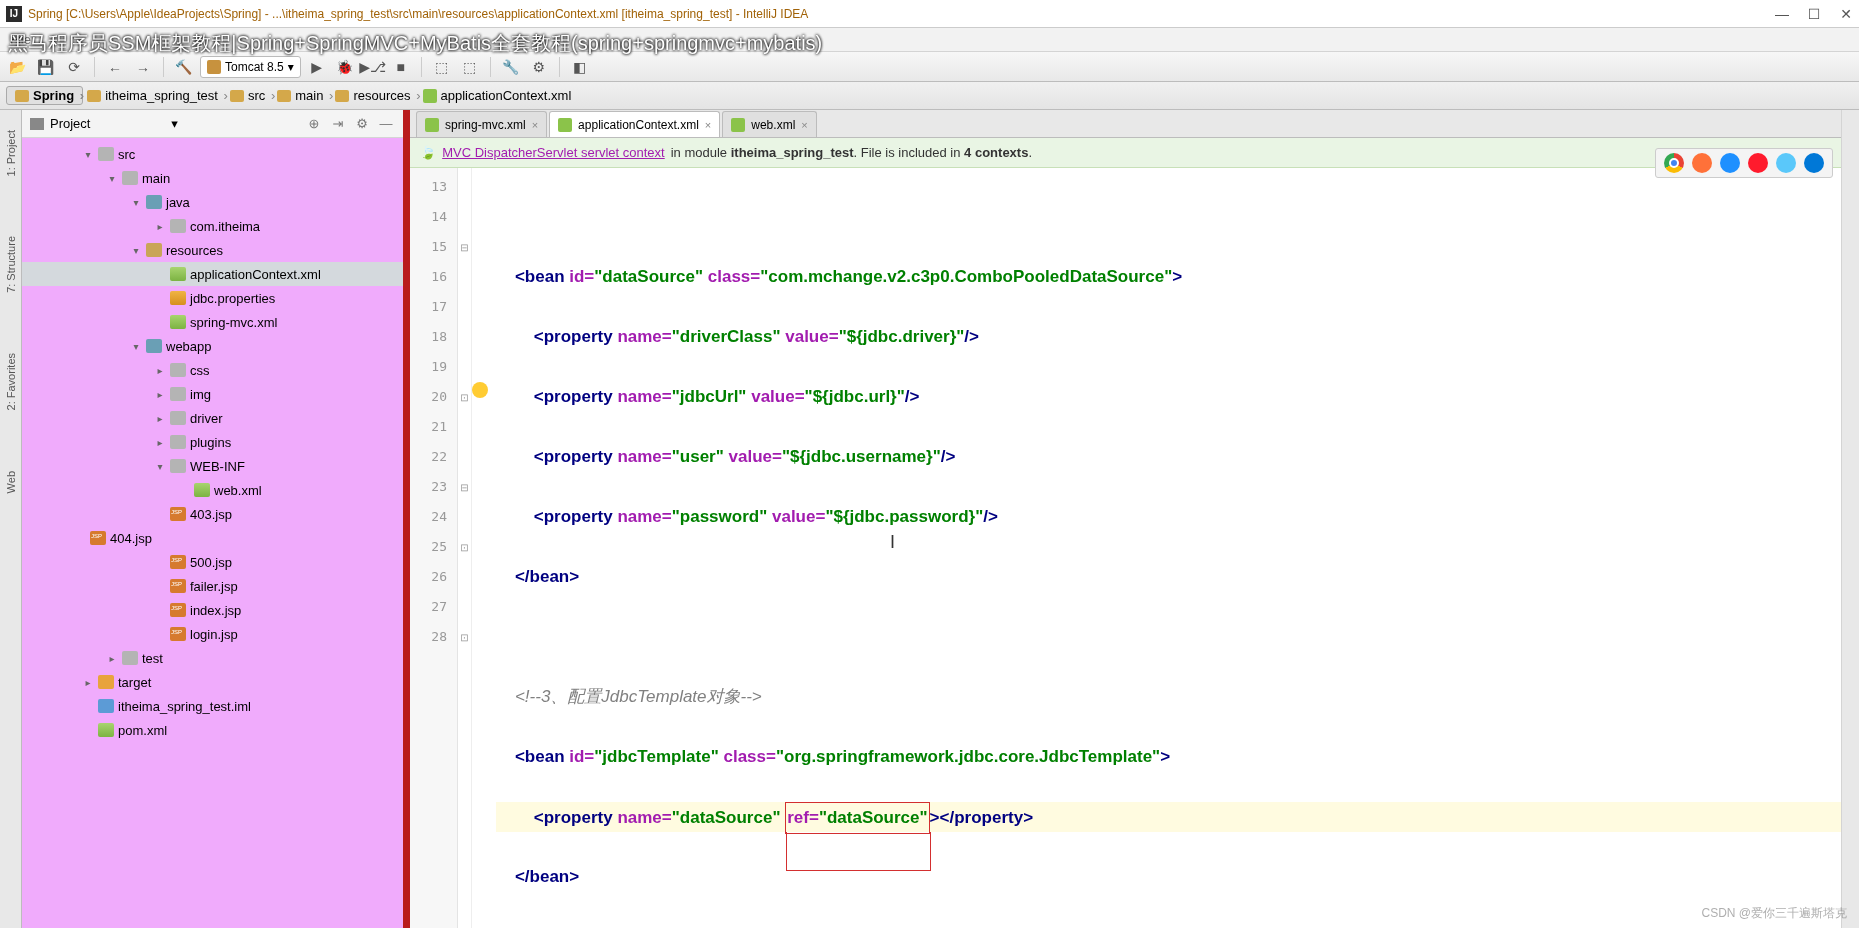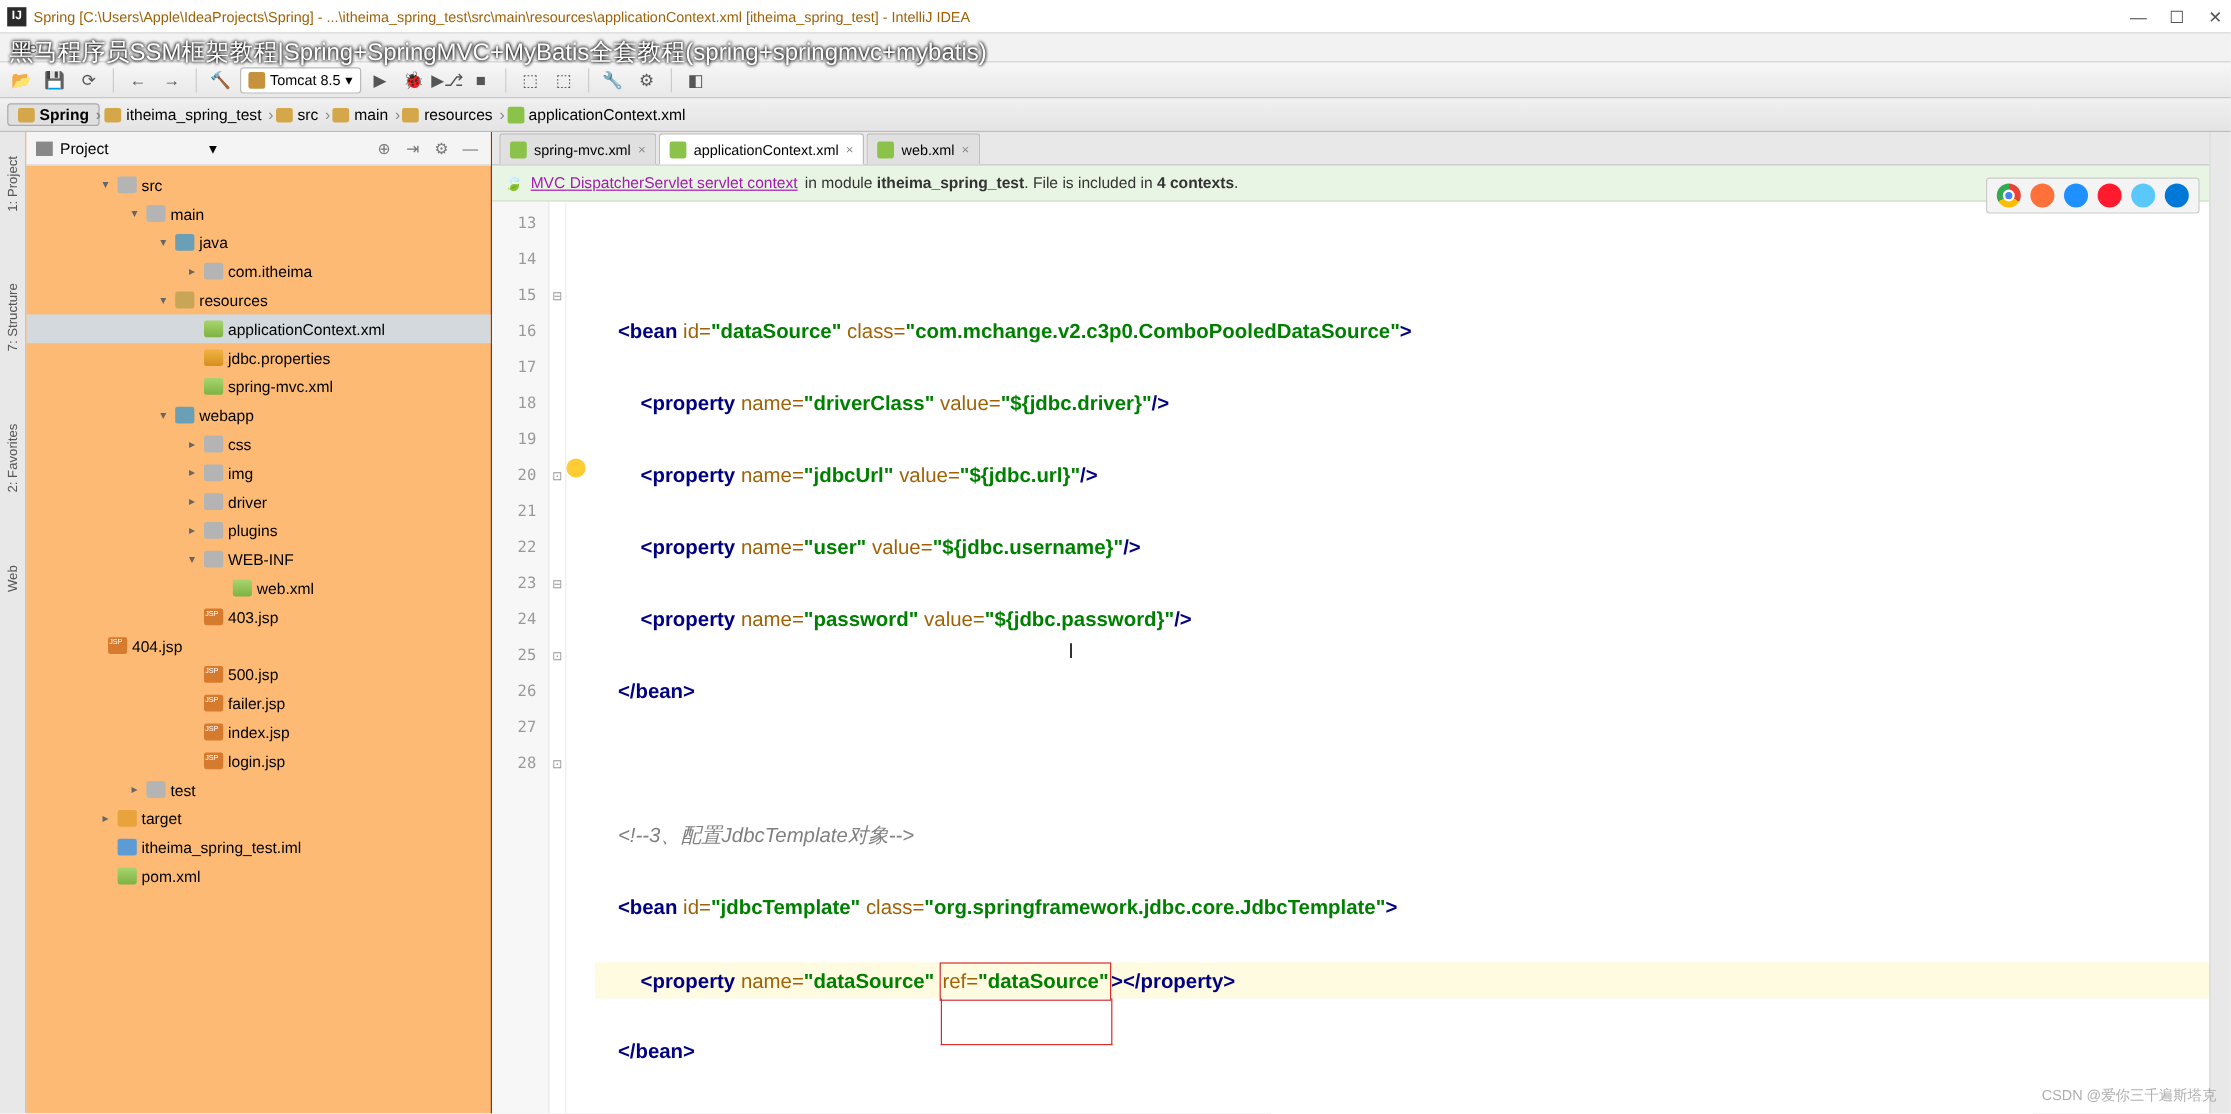--- a/index.html
+++ b/index.html
@@ -41,21 +41,21 @@
 .xml-icon { width: 14px; height: 14px; background: #8bc34a; border-radius: 2px; display: inline-block; }
 
 
 .main { flex: 1; display: flex; overflow: hidden; }
 
 
 .left-strip { width: 22px; background: #e8e8e8; border-right: 1px solid #bcbcbc; display: flex; flex-direction: column; align-items: center; padding-top: 10px; gap: 40px; }
 .left-strip .vtab { writing-mode: vertical-rl; transform: rotate(180deg); font-size: 11px; color: #555; padding: 10px 0; }
 
 
-.project { width: 388px; background: #fdba74; border-right: 1px solid #b91c1c; display: flex; flex-direction: column; }
+.project { width: 388px; background: #f0abfc; border-right: 7px solid #b91c1c; display: flex; flex-direction: column; }
 .project-header { height: 28px; display: flex; align-items: center; padding: 0 8px; gap: 6px; border-bottom: 1px solid #d4d4d4; background: #f4f4f4; }
 .project-header .ph-icon { width: 14px; height: 12px; background: #888; }
 .project-header .ph-title { flex: 1; font-size: 13px; }
 .project-header .ph-btn { width: 18px; height: 18px; display: flex; align-items: center; justify-content: center; color: #777; font-size: 13px; }
 
 .tree { flex: 1; overflow: auto; padding: 4px 0; font-size: 13px; }
 .tree-row { display: flex; align-items: center; height: 24px; padding-left: 8px; gap: 4px; white-space: nowrap; }
 .tree-row.selected { background: #d4d9dd; }
 .tree-row .chev { width: 12px; color: #666; font-size: 10px; text-align: center; }
 .tree-row .ticon { width: 16px; height: 14px; display: inline-block; }
@@ -84,21 +84,21 @@
 .gutter { width: 48px; background: #f7f7f7; border-right: 1px solid #e4e4e4; padding-top: 4px; text-align: right; }
 .gutter .ln { height: 30px; line-height: 30px; padding-right: 10px; color: #999; font-size: 13px; font-family: "Consolas", monospace; }
 .fold-strip { width: 14px; background: #fff; border-right: 1px solid #eee; padding-top: 4px; }
 .fold-strip .fm { height: 30px; display: flex; align-items: center; justify-content: center; color: #999; font-size: 10px; }
 .intention-bulb { position: absolute; left: 62px; top: 214px; width: 16px; height: 16px; background: #ffcc33; border-radius: 50%; z-index: 5; }
 
 .code { flex: 1; padding: 4px 0 0 24px; font-family: "Consolas", "Courier New", monospace; font-size: 17px; line-height: 30px; white-space: pre; overflow: hidden; }
 .code .line { height: 30px; }
 .code .line.hl { background: #fffbe0; }
 .tag { color: #000080; font-weight: bold; }
-.attr { color: #a16207; font-weight: normal; }
+.attr { color: #a21caf; font-weight: bold; }
 .val { color: #008000; font-weight: bold; }
 .comment { color: #808080; font-style: italic; }
 .red-box { border: 1.5px solid #d32f2f; display: inline-block; padding: 0 1px; position: relative; }
 .red-box::after { content: ""; position: absolute; left: 0; right: -2px; bottom: -38px; height: 38px; border-left: 1.5px solid #d32f2f; border-right: 1.5px solid #d32f2f; border-bottom: 1.5px solid #d32f2f; }
 .cursor-I { position: absolute; font-size: 18px; color: #333; }
 
 
 .browser-icons { position: absolute; top: 38px; right: 8px; display: flex; gap: 8px; padding: 4px 8px; background: #f4f4f4; border: 1px solid #ccc; border-radius: 3px; z-index: 10; }
 .bicon { width: 20px; height: 20px; border-radius: 50%; }
 .bicon.chrome { background: conic-gradient(#ea4335 0 120deg,#fbbc05 120deg 240deg,#34a853 240deg); position: relative; }

